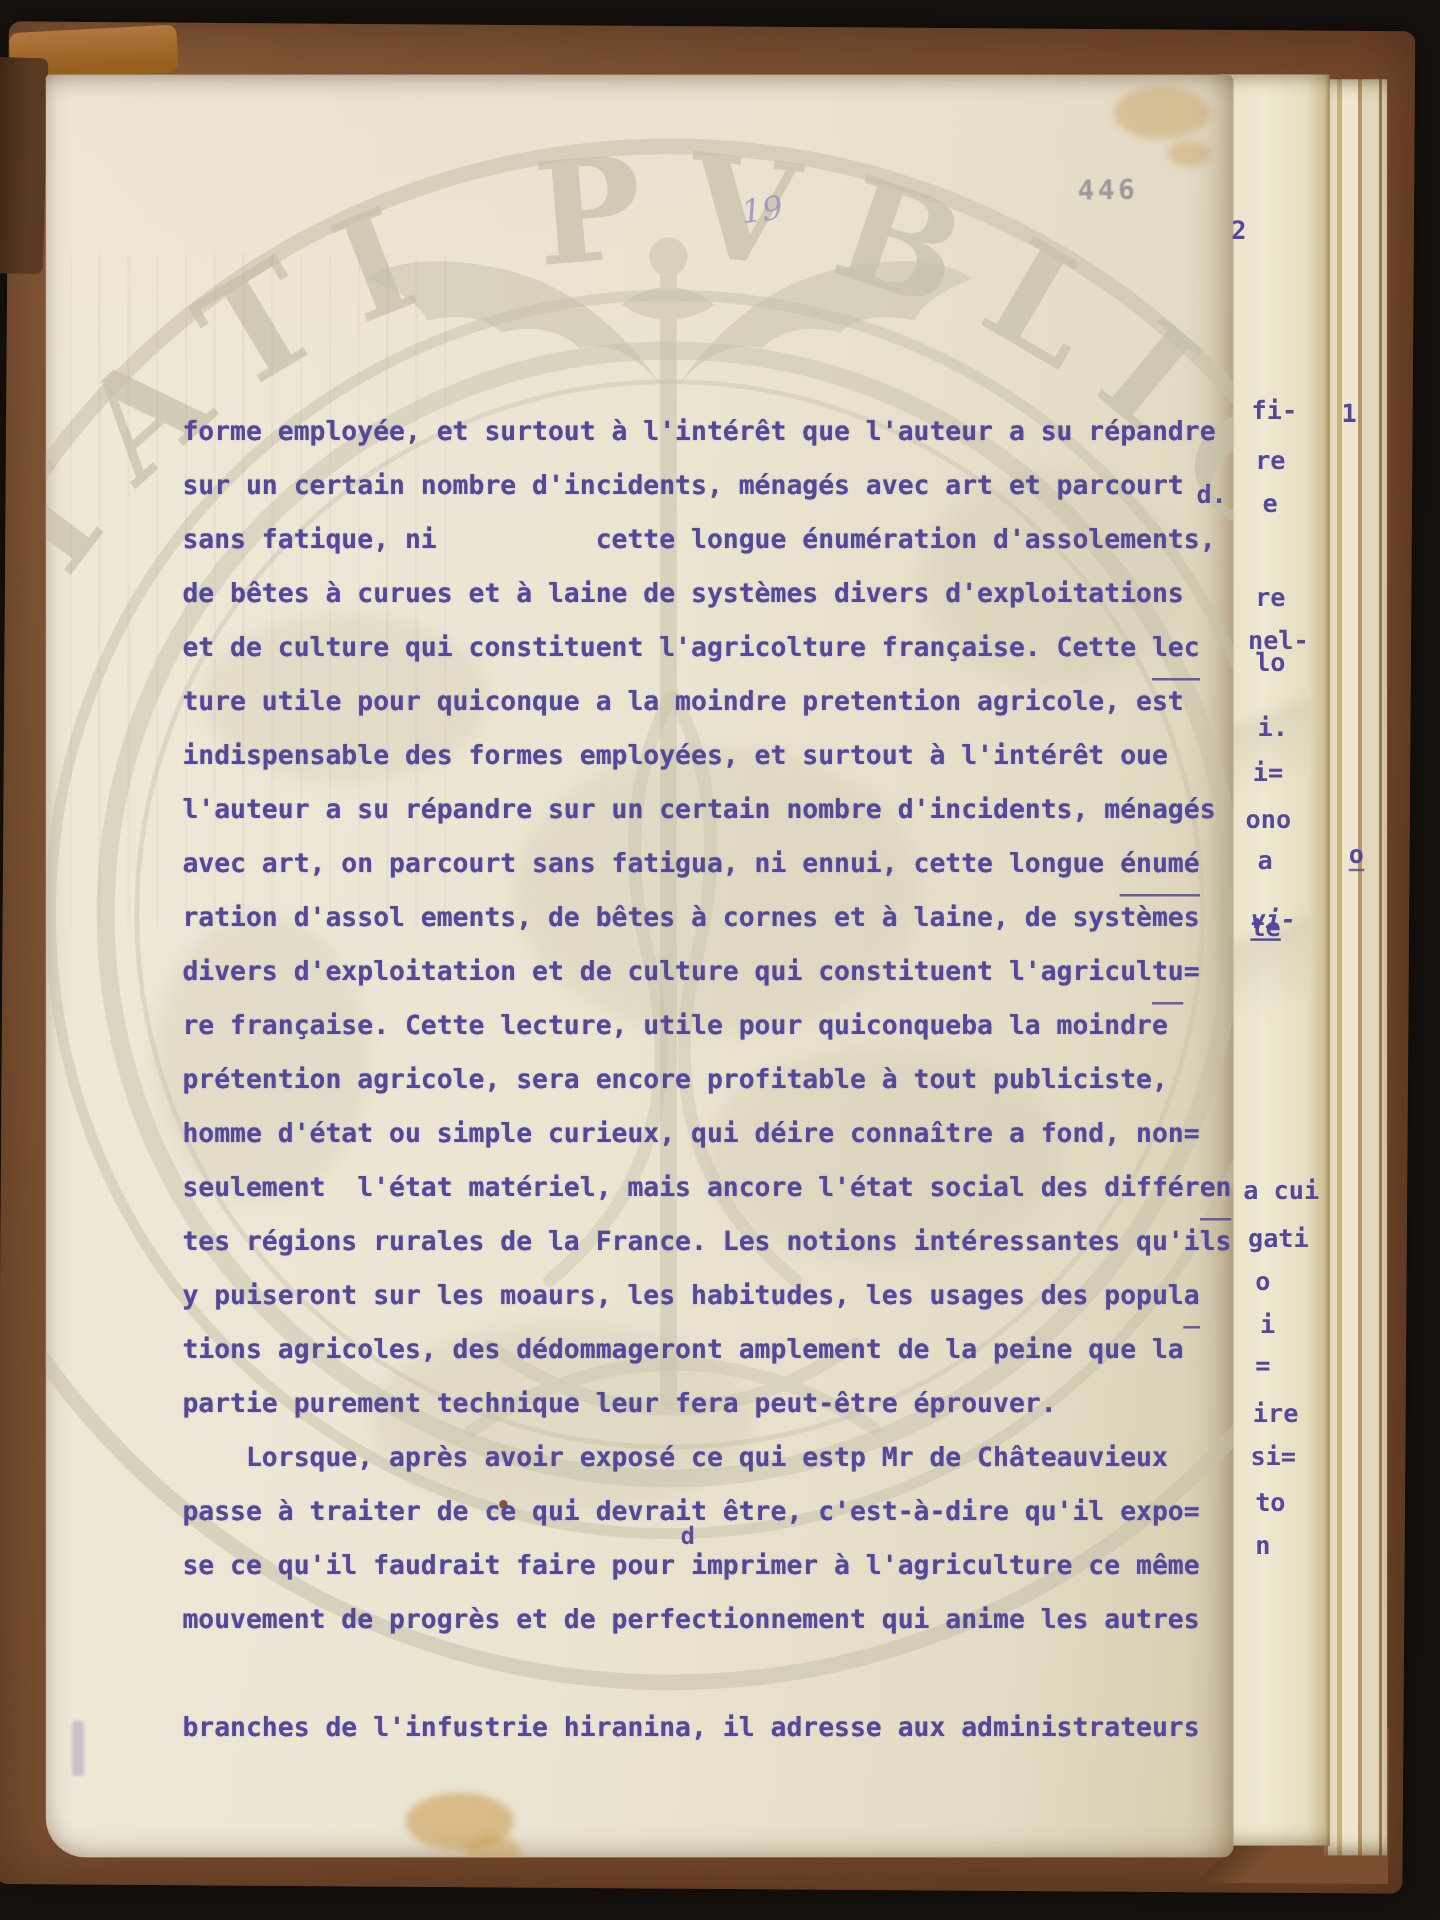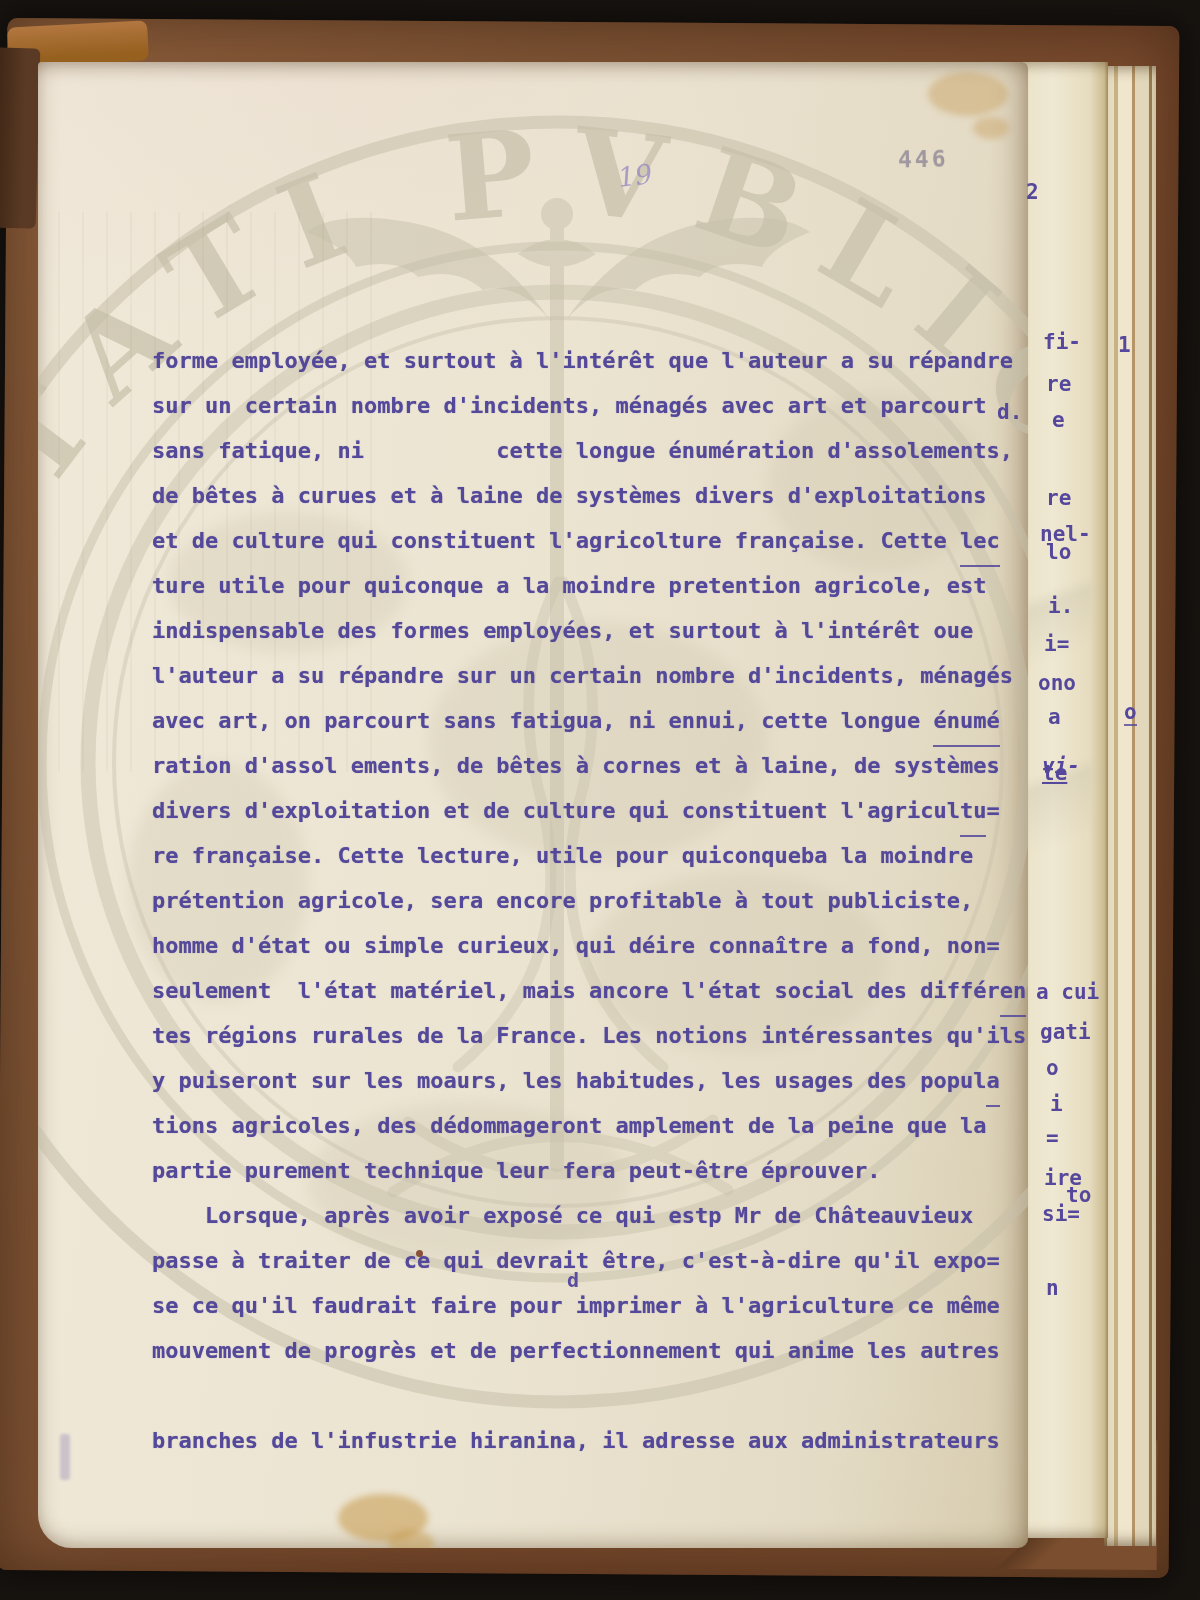--- a/index.html
+++ b/index.html
@@ -162,17 +162,17 @@
       <span class="frag und2" style="left: 1124px; top: 700px;">o</span>
       <span class="frag" style="left: 1042px; top: 761px; text-decoration: underline;">te</span>
       <span class="frag" style="left: 1042px; top: 754px; font-style: italic;">vi-</span>
       <span class="frag" style="left: 1036px; top: 980px;">a cui</span>
       <span class="frag" style="left: 1040px; top: 1020px;">gati</span>
       <span class="frag" style="left: 1046px; top: 1056px;">o</span>
       <span class="frag" style="left: 1050px; top: 1092px;">i</span>
       <span class="frag" style="left: 1046px; top: 1126px;">=</span>
       <span class="frag" style="left: 1044px; top: 1166px;">ire</span>
       <span class="frag" style="left: 1042px; top: 1202px;">si=</span>
-      <span class="frag" style="left: 1046px; top: 1183px; margin-left: 20px;">to</span>
+      <span class="frag" style="left: 1046px; top: 1240px;">to</span>
       <span class="frag" style="left: 1046px; top: 1276px;">n</span>
     </div>
 
 </div>
 
 </body></html>

